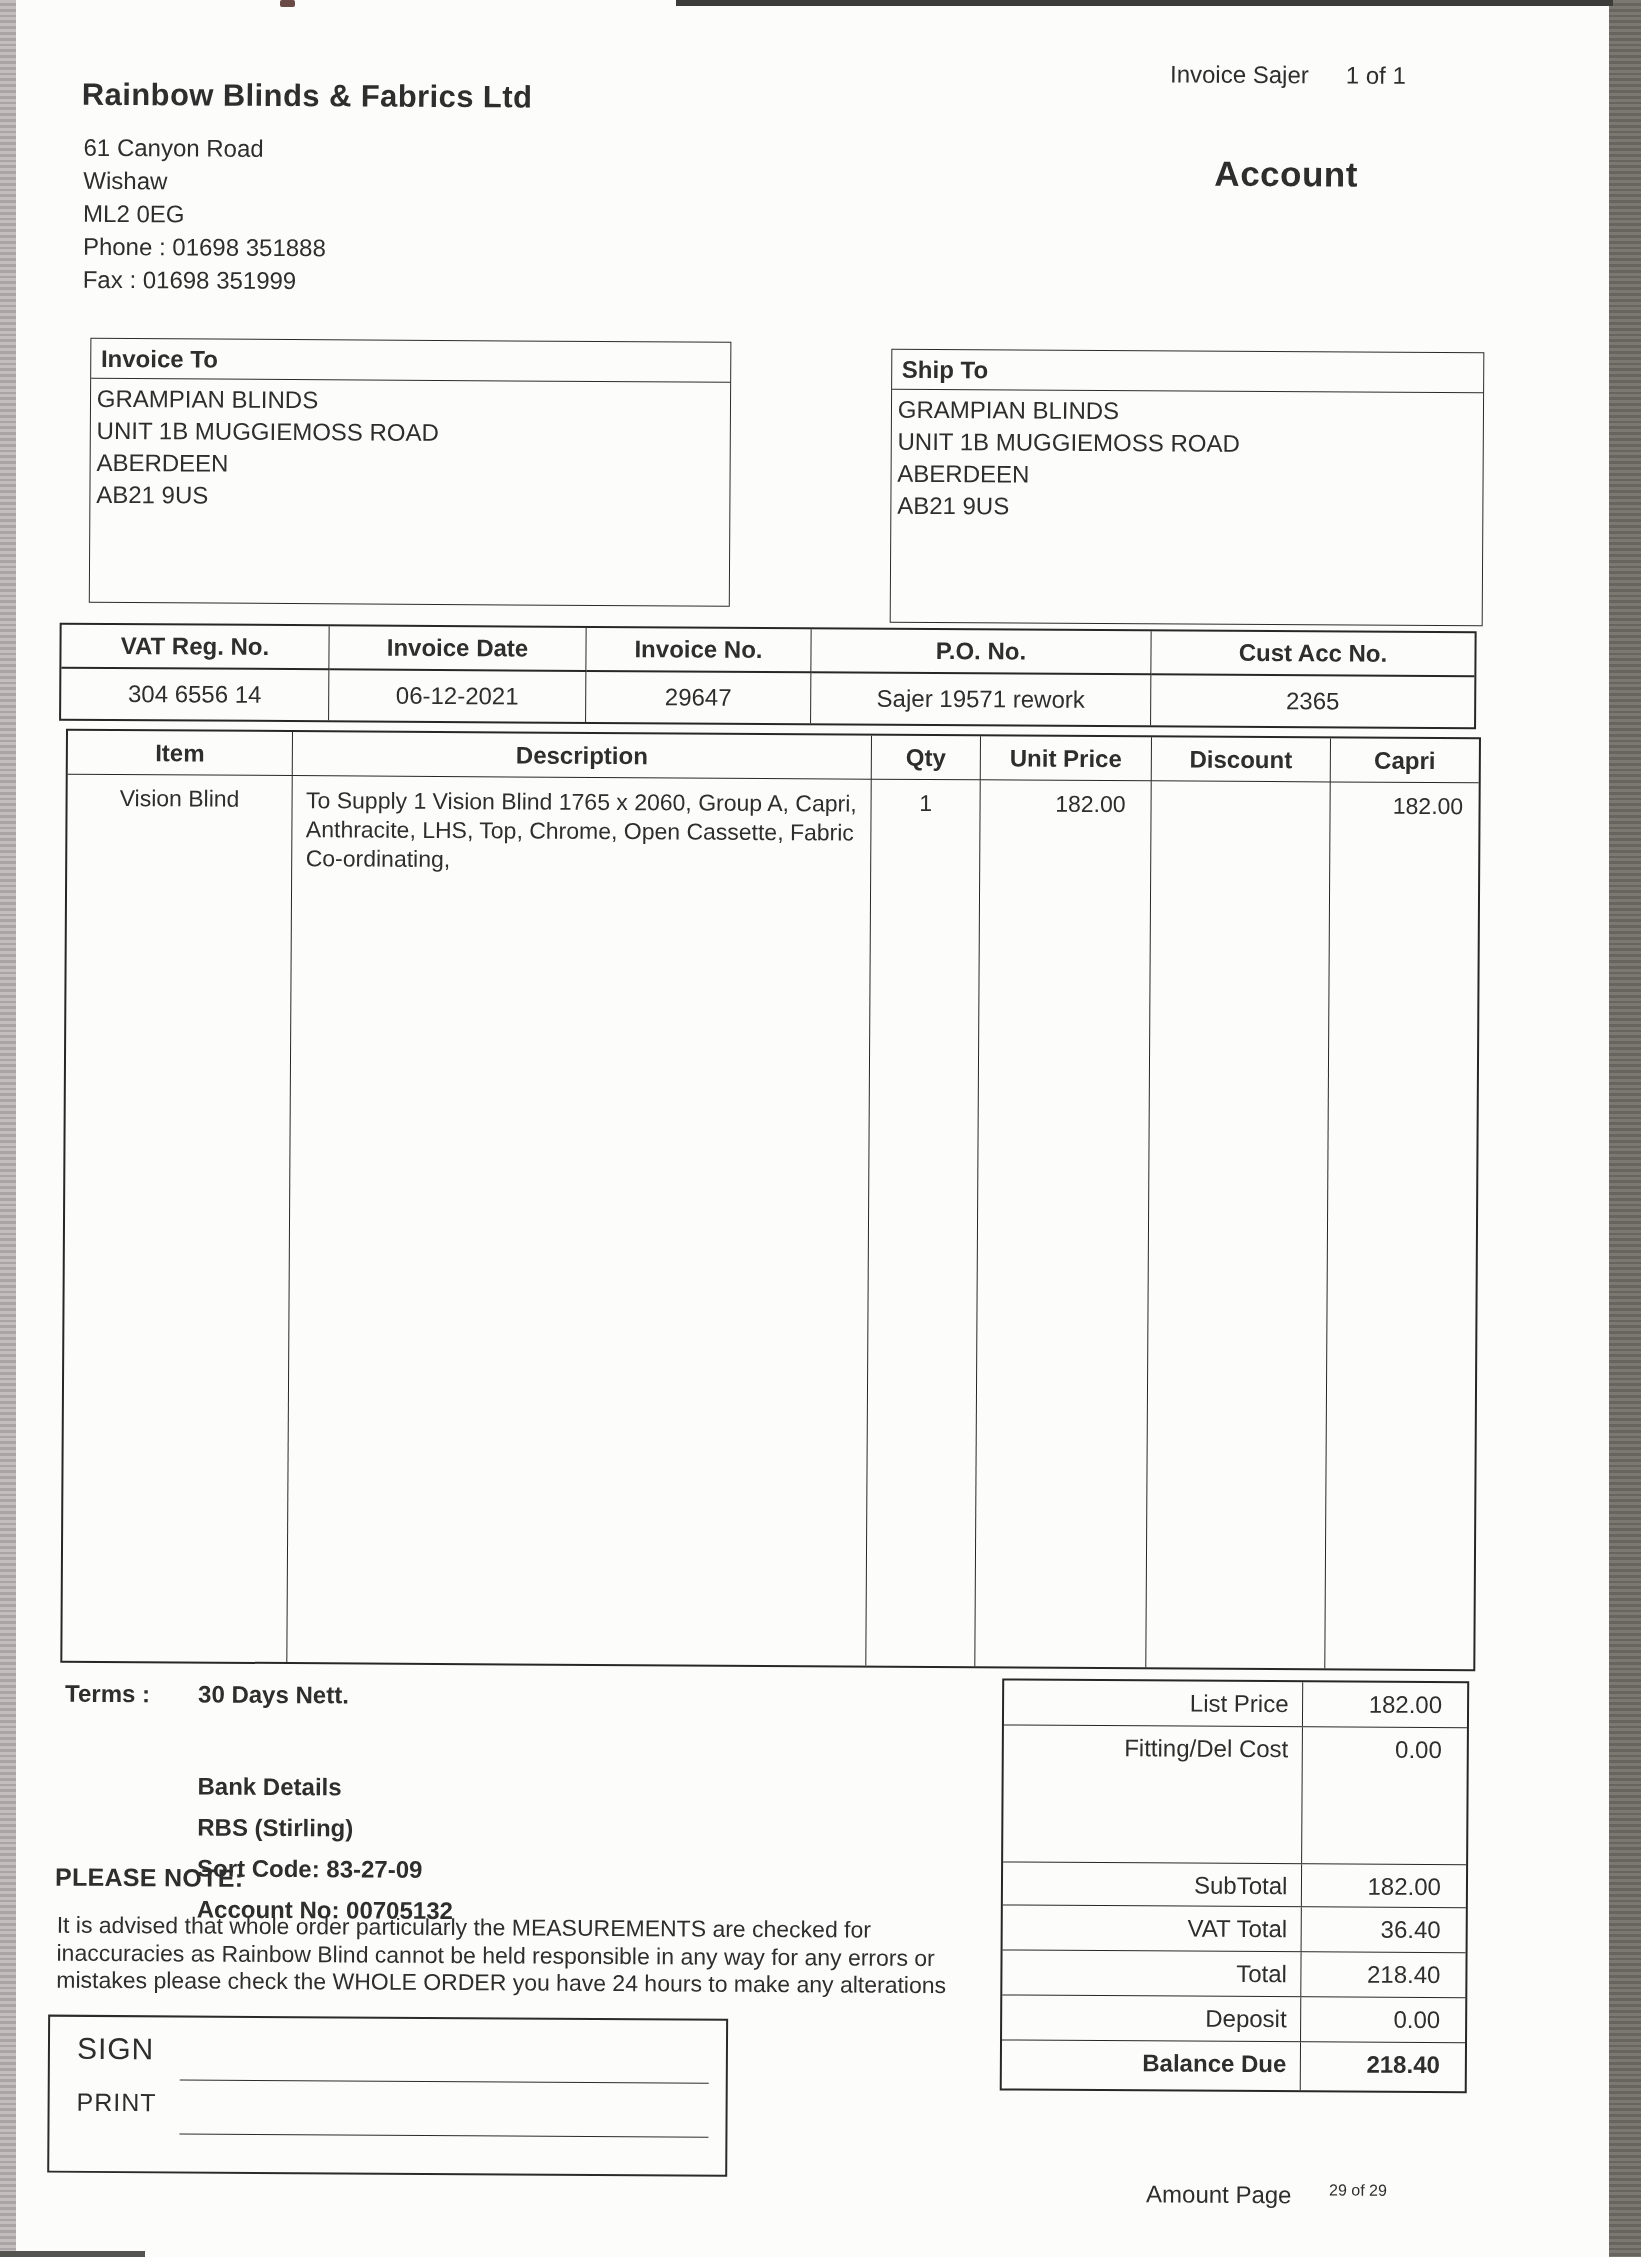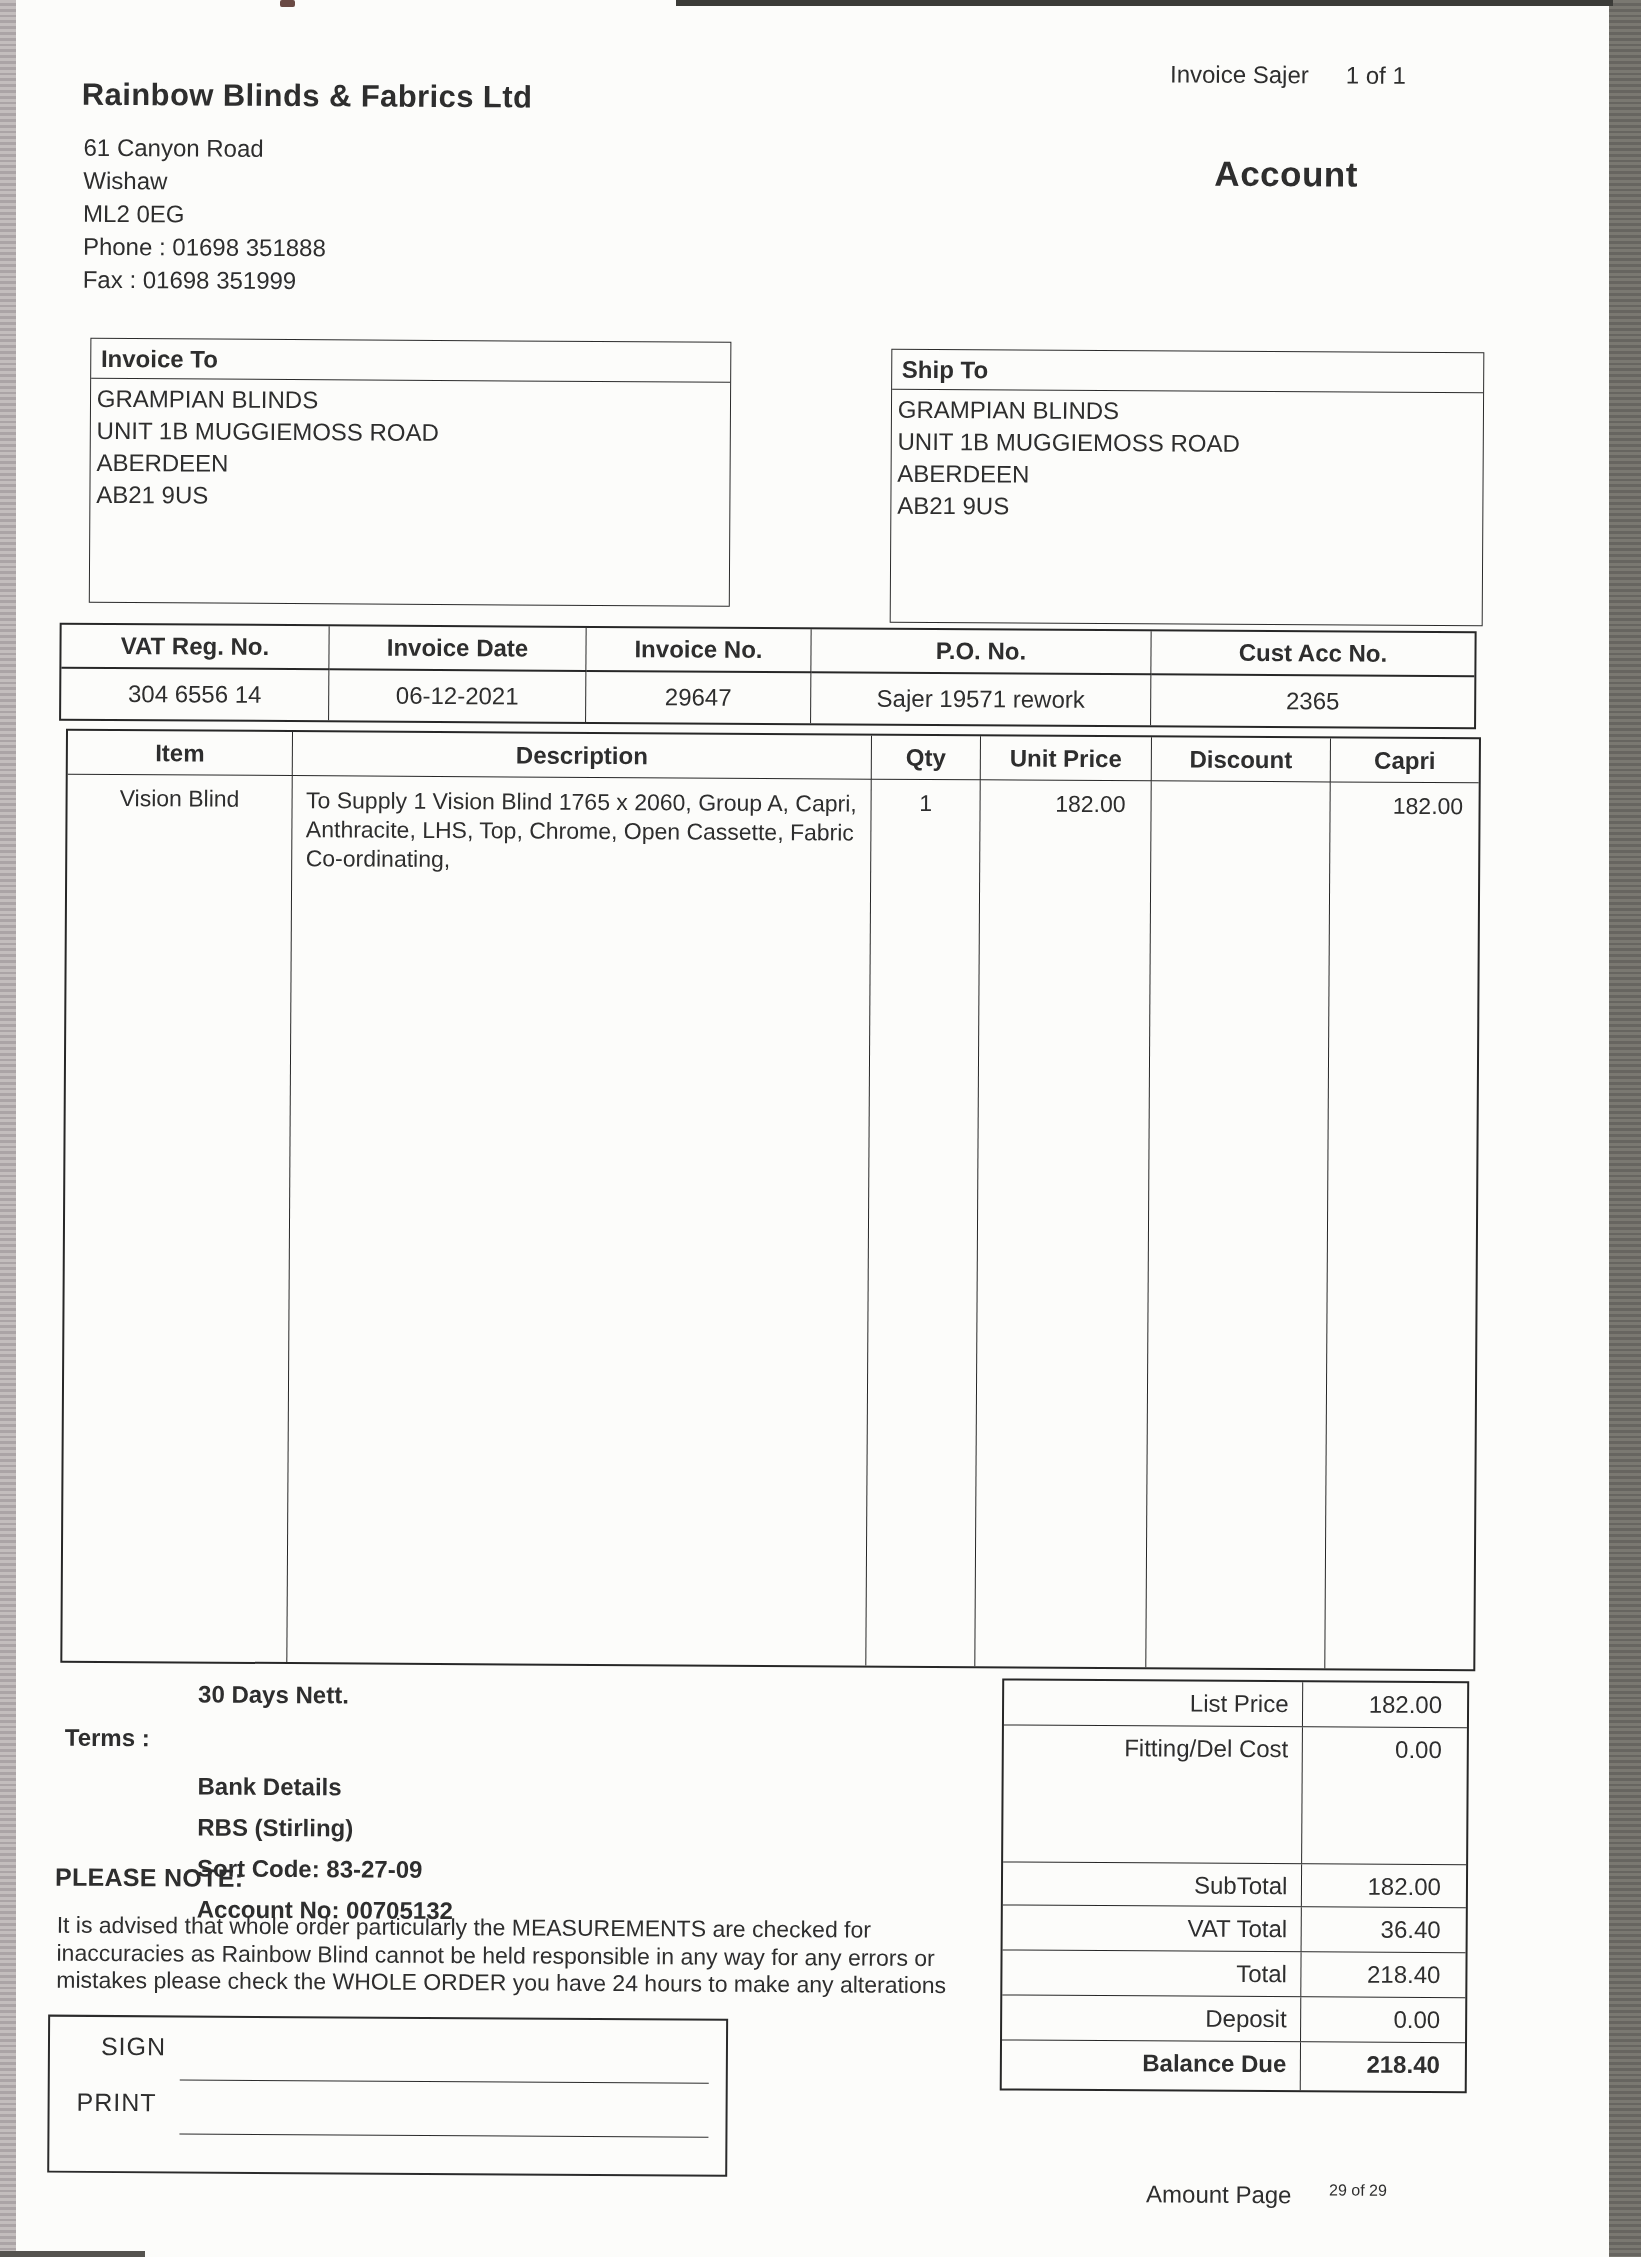--- a/index.html
+++ b/index.html
@@ -57,31 +57,31 @@
   .it-head{border-bottom:1.9px solid #272727;font-weight:bold;font-size:24px;
     display:flex;align-items:center;justify-content:center;}
   .it-body{font-size:23px;padding-top:9.7px;}
   .it-item{text-align:center;}
   .it-desc{padding:9.7px 13.5px 0 13.5px;line-height:29px;}
   .it-qty{text-align:center;}
   .it-price{text-align:right;padding-right:25px;}
   .it-amount{text-align:right;padding-right:15.4px;}
 
   
-  .terms-label{left:75px;top:1680px;font-size:24px;font-weight:bold;margin-top:44px;}
+  .terms-label{left:75px;top:1680px;font-size:24px;font-weight:bold;}
   .terms-value{left:208px;top:1680px;font-size:24px;font-weight:bold;}
   .bank-block{left:208px;top:1765px;font-size:24px;font-weight:bold;line-height:41px;}
 
   
   .note-heading{left:66px;top:1863px;font-size:25px;font-weight:bold;letter-spacing:0.3px;}
   .note-body{left:68px;top:1912px;width:908px;font-size:23px;line-height:27.5px;}
 
   
   .sign-box{left:60px;top:2015px;width:676px;height:154px;border:2.9px solid #2b2b2b;}
-  .sign-label{position:absolute;left:27px;top:15.4px;font-size:25px;letter-spacing:1px;margin-left:24px;}
+  .sign-label{position:absolute;left:27px;top:15.4px;font-size:30px;letter-spacing:1px;}
   .print-label{position:absolute;left:27px;top:71px;font-size:25px;letter-spacing:1px;}
   .sig-line{position:absolute;left:130px;width:529px;border-top:1.9px solid #2b2b2b;}
   .sign-line{top:62px;}
   .print-line{top:116px;}
 
   
   .totals-box{left:1012px;top:1673px;width:463px;border:2.9px solid #272727;font-size:24px;}
   .t-row{display:grid;grid-template-columns:299px 1fr;border-bottom:1.9px solid #272727;}
   .t-row:last-child{border-bottom:none;}
   .t-label{text-align:right;padding:7.7px 13.5px 0 0;border-right:1.9px solid #272727;}

